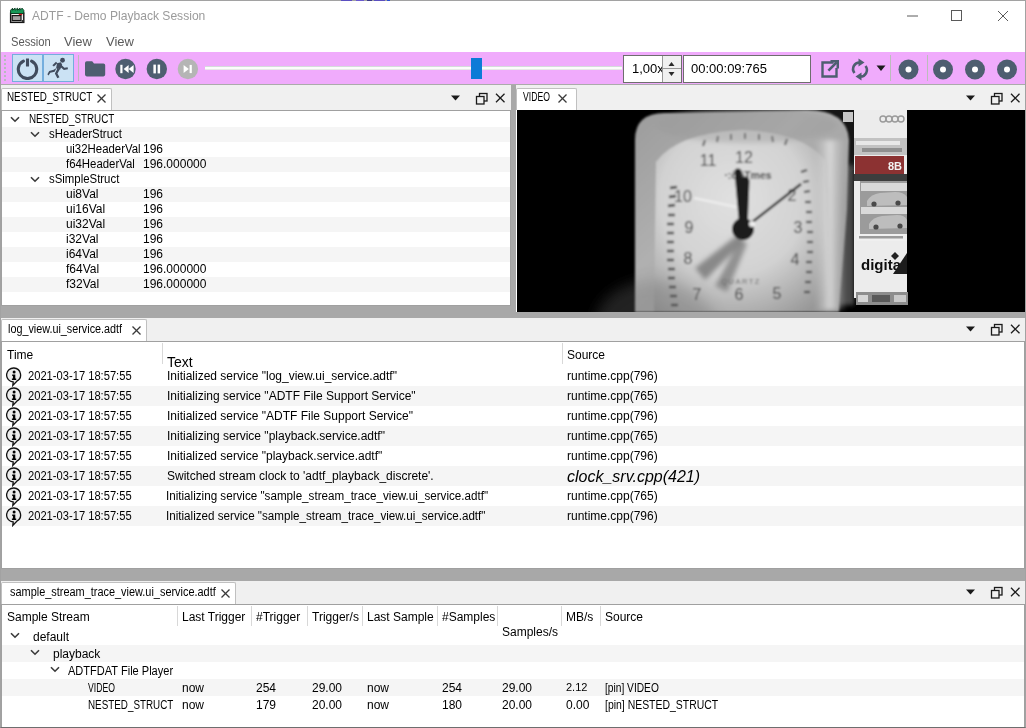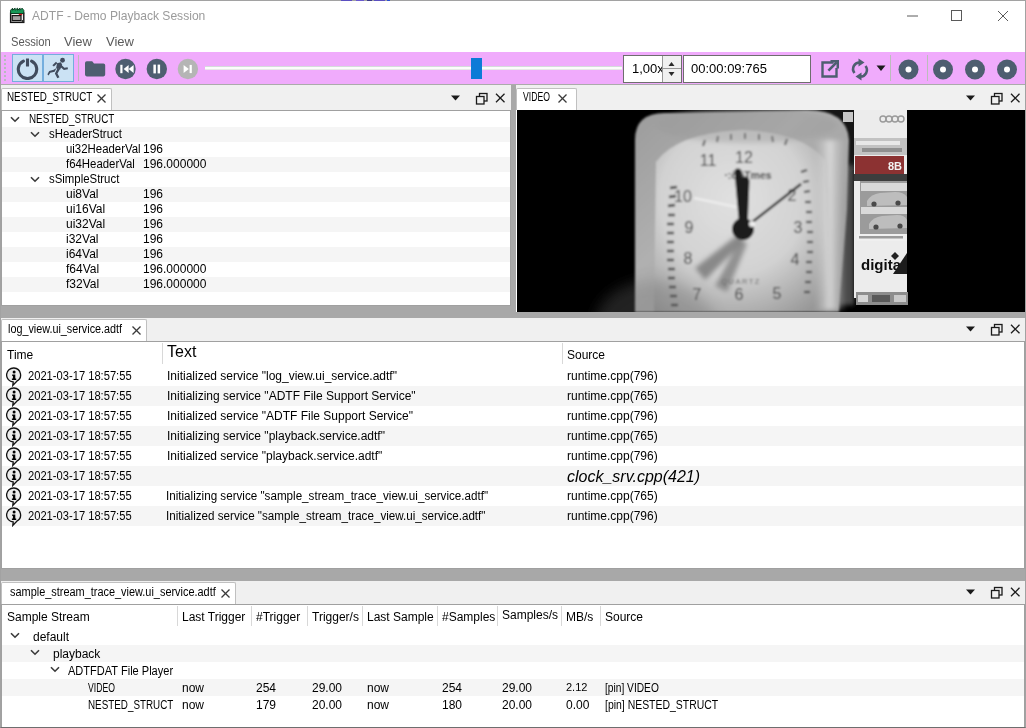--- a/index.html
+++ b/index.html
@@ -419,21 +419,21 @@
     <rect x="29.5" y="1.5" width="7.5" height="7.5"></rect>
     <rect x="26.5" y="4.5" width="7.5" height="7.5" fill="#f0f0f0"></rect>
   </g>
   <g stroke="#1a1a1a" stroke-width="1.3">
     <line x1="46" y1="1.8" x2="54.5" y2="10.3"></line>
       <line x1="54.5" y1="1.8" x2="46" y2="10.3"></line>
   </g>
 </svg>
 <div class="abs" style="left:1px;top:341px;width:1024px;height:228px;background:#fff;border:1px solid #a0a0a0;" id="log">
   <div class="abs txt" style="left:5px;top:6px;font-size:12px;">Time</div>
-  <div class="abs txt" style="left:165px;top:1px;font-size:16px;">Text</div>
+  <div class="abs txt" style="left:165px;top:12px;font-size:14px;">Text</div>
   <div class="abs txt" style="left:565px;top:6px;font-size:12px;">Source</div>
   <div class="abs" style="left:160px;top:1px;width:1px;height:21px;background:#d8d8d8;"></div>
   <div class="abs" style="left:560px;top:1px;width:1px;height:21px;background:#d8d8d8;"></div>
   <svg width="0" height="0" style="position:absolute;">
       <defs>
     <g id="infoicon">
       <path d="M8 1 A 7 7 0 1 0 7.2 15 L6.8 18.4 L10.8 14.2 A 7 7 0 0 0 8 1 Z" fill="#ececec" stroke="#111" stroke-width="1.3"></path>
       <circle cx="8.1" cy="4.9" r="1.5" fill="#000"></circle>
           <path d="M6.2 7.6 L9.3 7.6 L9.3 11.6 L10.2 11.6 L10.2 12.9 L5.9 12.9 L5.9 11.6 L6.9 11.6 L6.9 8.9 L6.2 8.9 Z" fill="#000"></path>
     </g>
@@ -476,20 +476,21 @@
   <div class="abs txt" style="left:26px;top:67px;font-size:12px;transform:scaleX(.93);">2021-03-17 18:57:55</div>
   <div class="abs txt" style="left:165px;top:67px;font-size:12px;">Initialized service "ADTF File Support Service"</div>
   <div class="abs txt" style="left:565px;top:67px;font-size:12px;">runtime.cpp(796)</div>
   <div class="abs txt" style="left:26px;top:87px;font-size:12px;transform:scaleX(.93);">2021-03-17 18:57:55</div>
   <div class="abs txt" style="left:165px;top:87px;font-size:12px;">Initializing service "playback.service.adtf"</div>
   <div class="abs txt" style="left:565px;top:87px;font-size:12px;">runtime.cpp(765)</div>
   <div class="abs txt" style="left:26px;top:107px;font-size:12px;transform:scaleX(.93);">2021-03-17 18:57:55</div>
   <div class="abs txt" style="left:165px;top:107px;font-size:12px;">Initialized service "playback.service.adtf"</div>
   <div class="abs txt" style="left:565px;top:107px;font-size:12px;">runtime.cpp(796)</div>
   <div class="abs txt" style="left:26px;top:127px;font-size:12px;transform:scaleX(.93);">2021-03-17 18:57:55</div>
+  <div class="abs txt" style="left:165px;top:127px;font-size:12px;">Switched stream clock to 'adtf_playback_discrete'.</div>
   <div class="abs txt" style="left:565px;top:126px;font-size:16px;font-style:italic;">clock_srv.cpp(421)</div>
   <div class="abs txt" style="left:26px;top:147px;font-size:12px;transform:scaleX(.93);">2021-03-17 18:57:55</div>
   <div class="abs txt" style="left:164px;top:147px;font-size:12px;transform:scaleX(.97);">Initializing service "sample_stream_trace_view.ui_service.adtf"</div>
   <div class="abs txt" style="left:565px;top:147px;font-size:12px;">runtime.cpp(765)</div>
   <div class="abs txt" style="left:26px;top:167px;font-size:12px;transform:scaleX(.93);">2021-03-17 18:57:55</div>
   <div class="abs txt" style="left:164px;top:167px;font-size:12px;transform:scaleX(.97);">Initialized service "sample_stream_trace_view.ui_service.adtf"</div>
   <div class="abs txt" style="left:565px;top:167px;font-size:12px;">runtime.cpp(796)</div>
 </div>
 
 <div class="abs" style="left:1px;top:569px;width:1024px;height:12px;background:#a8a8a8;"></div>
@@ -514,21 +515,21 @@
       <line x1="54.5" y1="1.8" x2="46" y2="10.3"></line>
   </g>
 </svg>
 <div class="abs" style="left:1px;top:604px;width:1024px;height:123px;background:#fff;border:1px solid #a0a0a0;border-bottom:none;" id="trace">
   <div class="abs txt" style="left:5px;top:5px;font-size:12px;">Sample Stream</div>
   <div class="abs txt" style="left:180px;top:5px;font-size:12px;">Last Trigger</div>
   <div class="abs txt" style="left:254px;top:5px;font-size:12px;">#Trigger</div>
   <div class="abs txt" style="left:310px;top:5px;font-size:12px;">Trigger/s</div>
   <div class="abs txt" style="left:365px;top:5px;font-size:12px;">Last Sample</div>
   <div class="abs txt" style="left:440px;top:5px;font-size:12px;">#Samples</div>
-  <div class="abs txt" style="left:500px;top:3px;font-size:12px;">Samples/s</div>
+  <div class="abs txt" style="left:500px;top:20px;font-size:12px;">Samples/s</div>
   <div class="abs txt" style="left:564px;top:5px;font-size:12px;">MB/s</div>
   <div class="abs txt" style="left:603px;top:5px;font-size:12px;">Source</div>
   <div class="abs" style="left:175px;top:1px;width:1px;height:20px;background:#d8d8d8;"></div>
   <div class="abs" style="left:249px;top:1px;width:1px;height:20px;background:#d8d8d8;"></div>
   <div class="abs" style="left:305px;top:1px;width:1px;height:20px;background:#d8d8d8;"></div>
   <div class="abs" style="left:360px;top:1px;width:1px;height:20px;background:#d8d8d8;"></div>
   <div class="abs" style="left:435px;top:1px;width:1px;height:20px;background:#d8d8d8;"></div>
   <div class="abs" style="left:495px;top:1px;width:1px;height:20px;background:#d8d8d8;"></div>
   <div class="abs" style="left:559px;top:1px;width:1px;height:20px;background:#d8d8d8;"></div>
   <div class="abs" style="left:598px;top:1px;width:1px;height:20px;background:#d8d8d8;"></div>

